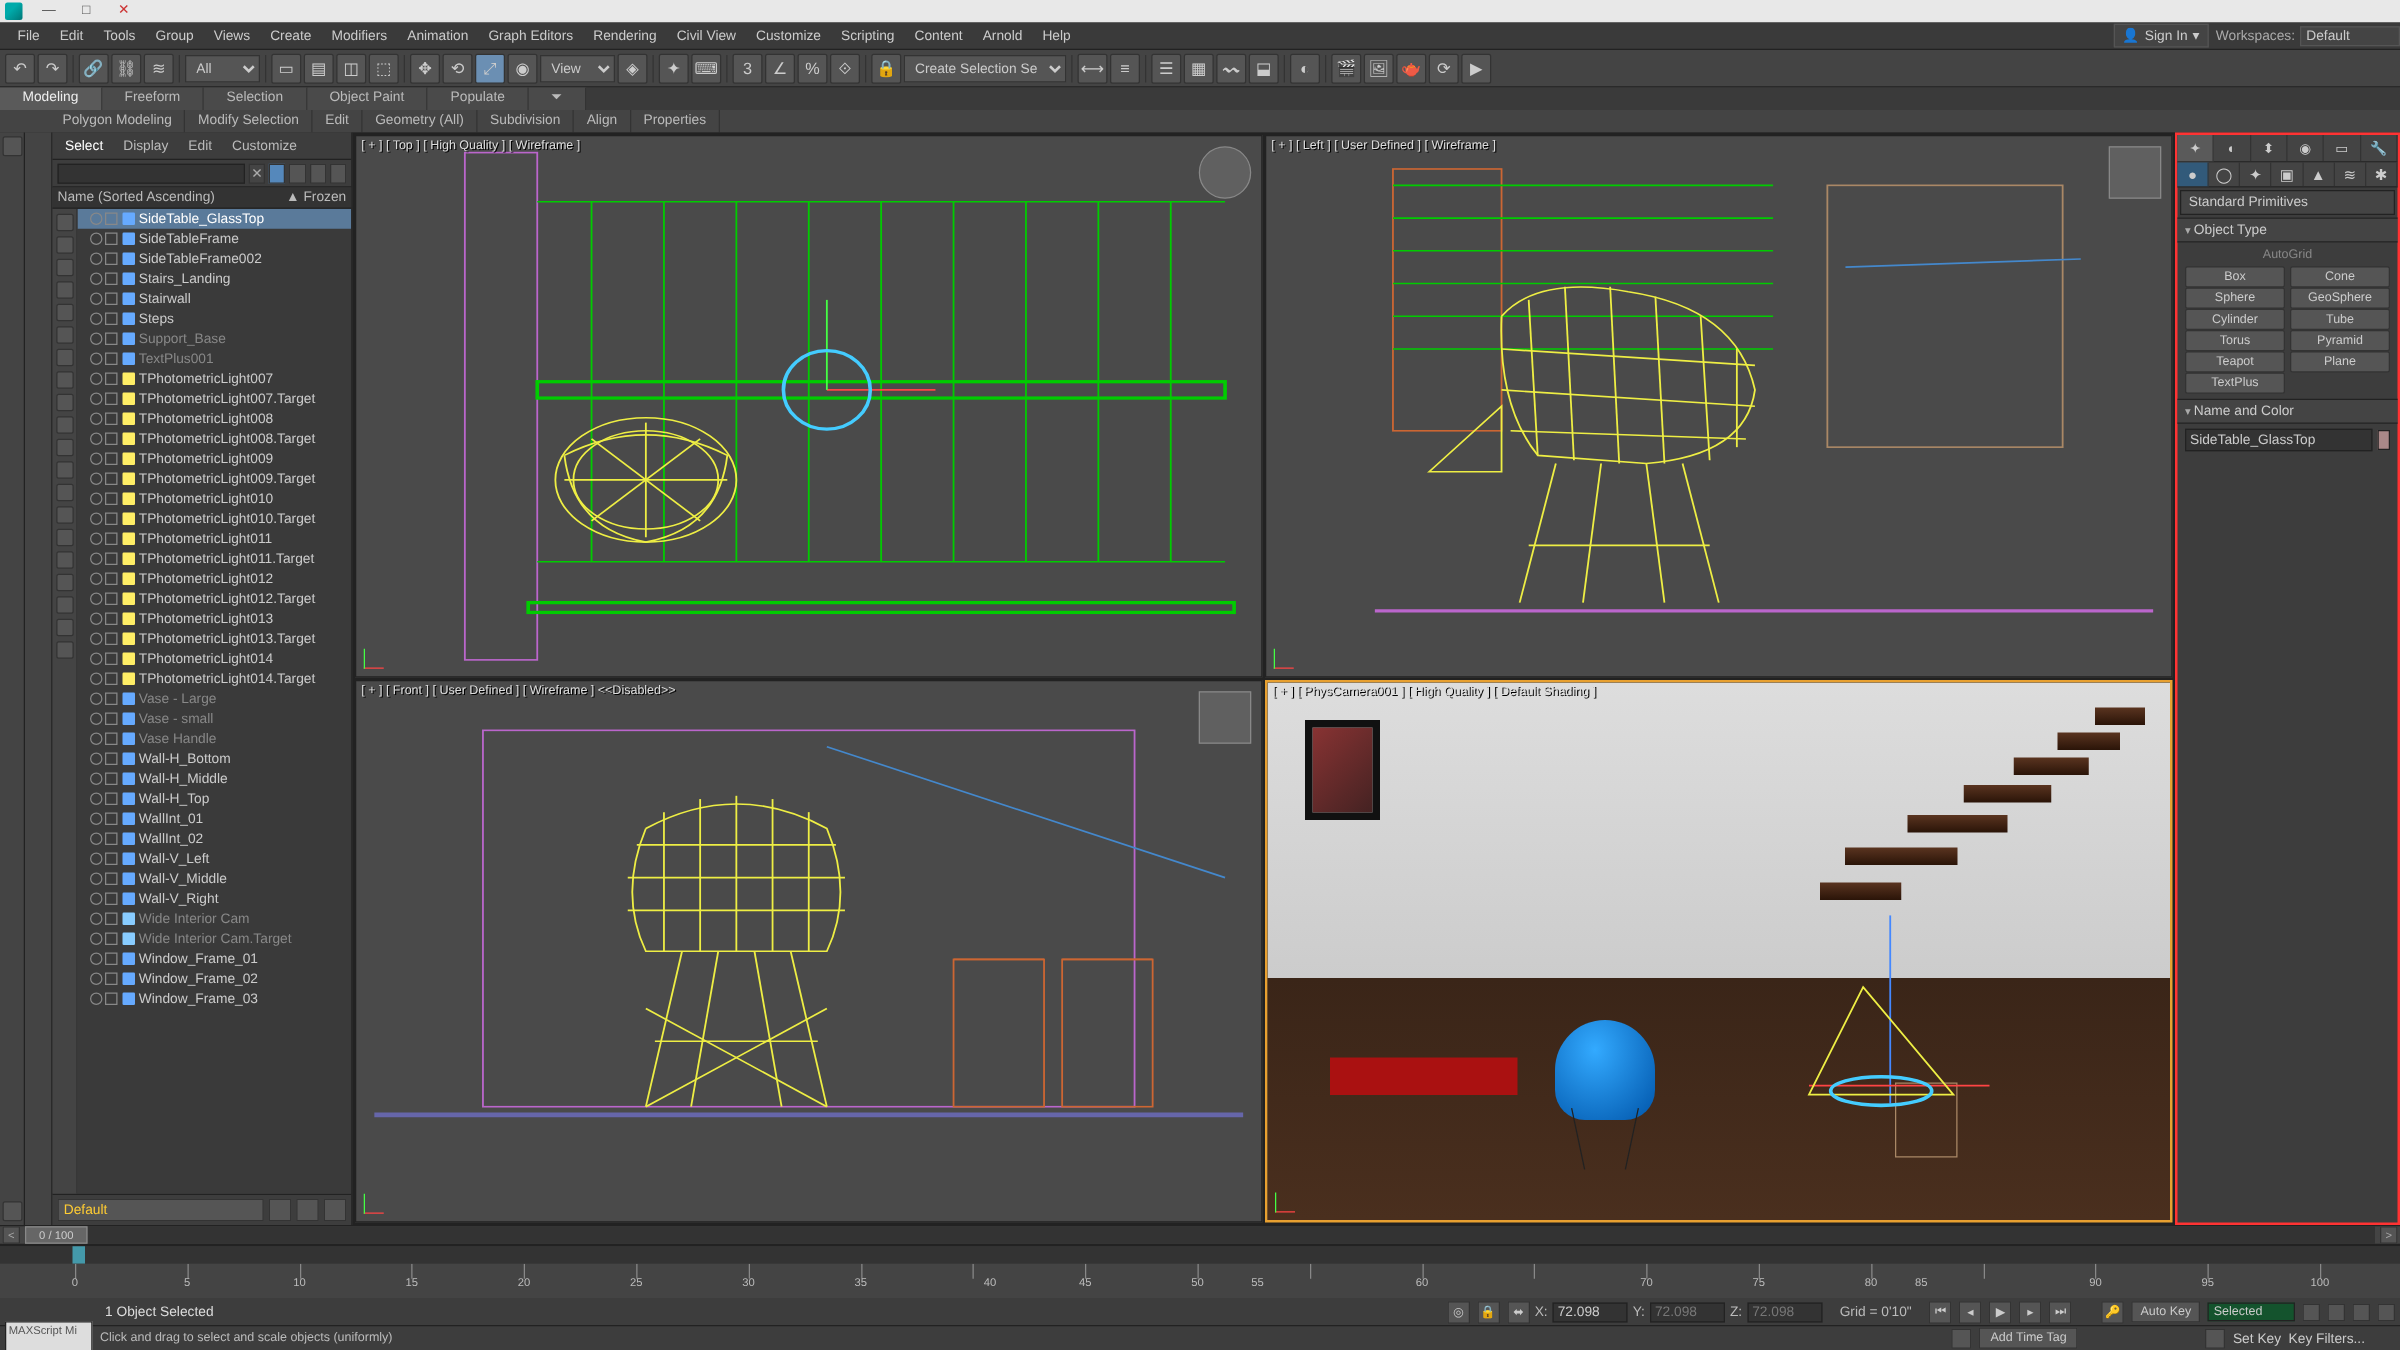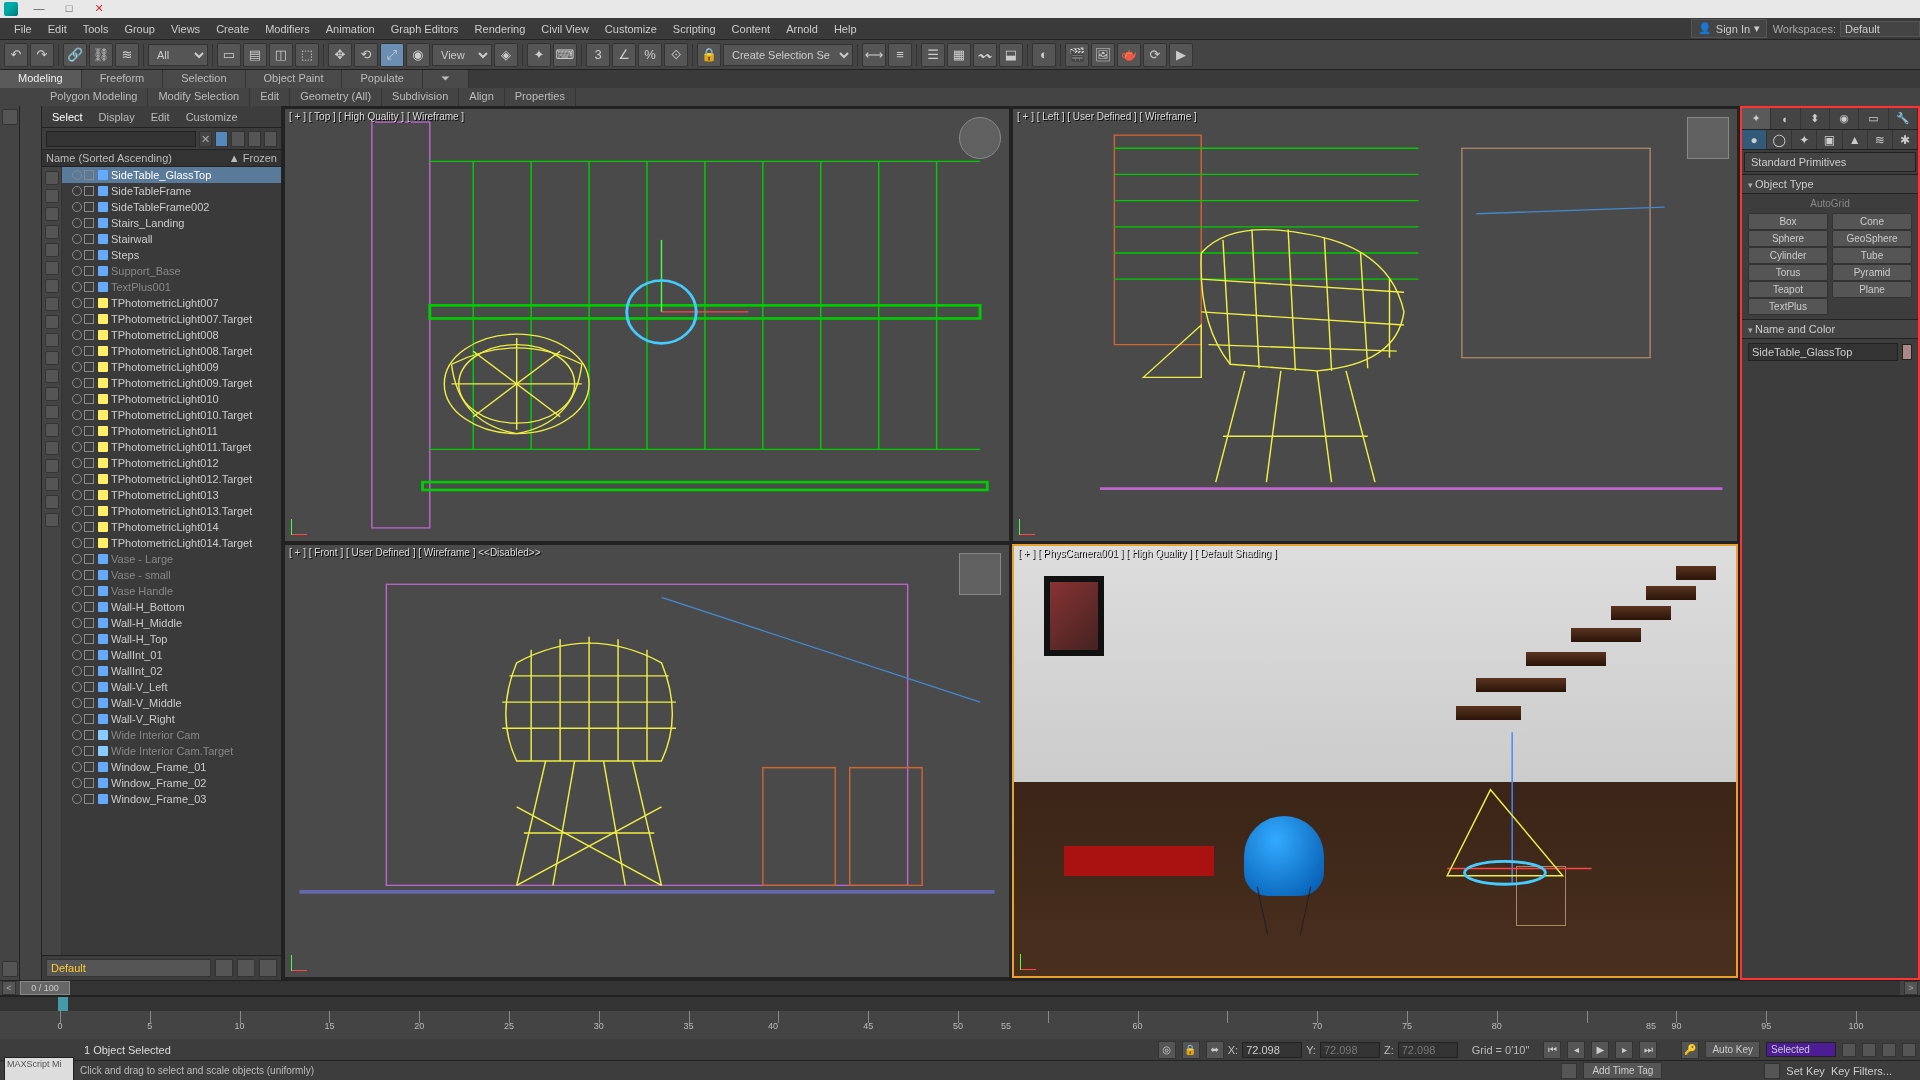--- a/index.html
+++ b/index.html
@@ -132,21 +132,21 @@
 .status1 { height:22px; background:#3d3d3d; display:flex; align-items:center; padding:0 4px; border-top:1px solid #222; gap:6px;}
 .status1 .sel-info { flex:0 0 200px; padding-left:80px; color:#ddd;}
 .status1 .fill { flex:1;}
 .status1 .coord-grp { display:flex; gap:4px; align-items:center;}
 .status1 .coord-lbl { color:#bbb;}
 .status1 .coord-val { width:60px; background:#333; border:1px solid #222; padding:1px 3px; color:#ccc;}
 .status1 .coord-val.dim { color:#777;}
 .status1 .grid-txt { color:#bbb; margin:0 8px;}
 .status1 .trans-btn { width:18px; height:18px; background:#555; border:1px solid #333; cursor:pointer; display:flex; align-items:center; justify-content:center; color:#ccc; font-size:10px;}
 .status1 .key-btn { padding:2px 6px; background:#555; border:1px solid #333; cursor:pointer; font-size:10px;}
-.status1 .sel-drop { background:#4c1d95; border:1px solid #222; padding:1px 4px; min-width:70px; font-size:10px;}
+.status1 .sel-drop { background:#14532d; border:1px solid #222; padding:1px 4px; min-width:70px; font-size:10px;}
 .status1 .mini { width:14px; height:14px; background:#555; border:1px solid #333; cursor:pointer;}
 
 .status2 { height:20px; background:#3d3d3d; display:flex; align-items:center; padding:0 4px; border-top:1px solid #222; gap:6px;}
 .status2 .script-box { width:70px; height:28px; background:#ddd; border:1px solid #222; color:#555; font-size:9px; padding:1px 2px;}
 .status2 .prompt { flex:0 0 600px; color:#bbb; font-size:10px;}
 .status2 .fill { flex:1;}
 .status2 .addtag { padding:2px 8px; background:#555; border:1px solid #333; cursor:pointer; font-size:10px;}
 .status2 .small { width:16px; height:16px; background:#555; border:1px solid #333; cursor:pointer;}
 
 
@@ -777,39 +777,39 @@
       <div class="tick-label" style="left: 329.4px;">15</div>
       <div class="tick major" style="left: 419.2px;"></div>
       <div class="tick-label" style="left: 419.2px;">20</div>
       <div class="tick major" style="left: 509px;"></div>
       <div class="tick-label" style="left: 509px;">25</div>
       <div class="tick major" style="left: 598.8px;"></div>
       <div class="tick-label" style="left: 598.8px;">30</div>
       <div class="tick major" style="left: 688.6px;"></div>
       <div class="tick-label" style="left: 688.6px;">35</div>
       <div class="tick major" style="left: 778.4px;"></div>
-      <div class="tick-label" style="left: 773px;">40</div>
+      <div class="tick-label" style="left: 792px;">40</div>
       <div class="tick major" style="left: 868.2px;"></div>
       <div class="tick-label" style="left: 868.2px;">45</div>
       <div class="tick major" style="left: 958px;"></div>
       <div class="tick-label" style="left: 958px;">50</div>
       <div class="tick major" style="left: 1047.8px;"></div>
       <div class="tick-label" style="left: 988px; padding-left: 36px;">55</div>
       <div class="tick major" style="left: 1137.6px;"></div>
       <div class="tick-label" style="left: 1137.6px;">60</div>
       <div class="tick major" style="left: 1227.4px;"></div>
       <div class="tick-label" style="left: 1227.4px; margin-top: 17px;">65</div>
       <div class="tick major" style="left: 1317.2px;"></div>
       <div class="tick-label" style="left: 1317.2px;">70</div>
       <div class="tick major" style="left: 1407px;"></div>
       <div class="tick-label" style="left: 1407px;">75</div>
       <div class="tick major" style="left: 1496.8px;"></div>
       <div class="tick-label" style="left: 1496.8px;">80</div>
       <div class="tick major" style="left: 1586.6px;"></div>
-      <div class="tick-label" style="left: 1651px;">85</div>
+      <div class="tick-label" style="left: 1537px;">85</div>
       <div class="tick major" style="left: 1676.4px;"></div>
       <div class="tick-label" style="left: 1676.4px;">90</div>
       <div class="tick major" style="left: 1766.2px;"></div>
       <div class="tick-label" style="left: 1766.2px;">95</div>
       <div class="tick major" style="left: 1856px;"></div>
       <div class="tick-label" style="left: 1856px;">100</div>
     </div>
 </div>
 
 <div class="status1">

